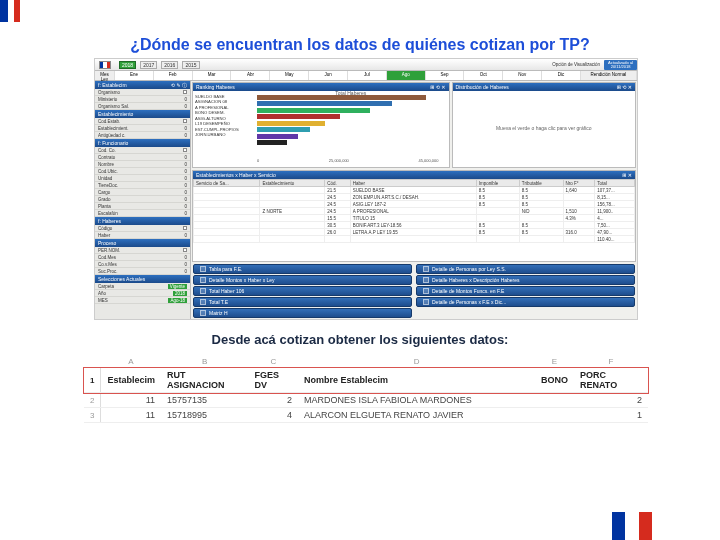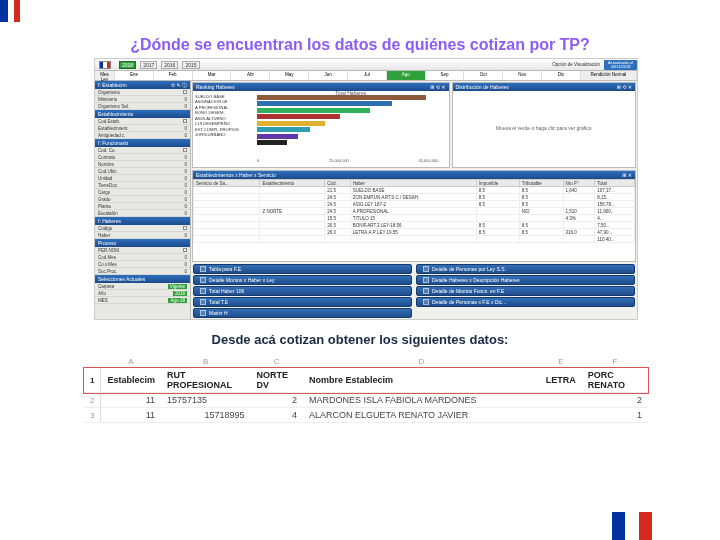--- a/index.html
+++ b/index.html
@@ -1,21 +1,21 @@
 <!DOCTYPE html>
 <html><head>
 <meta charset="utf-8">
 <style>
   * { box-sizing: border-box; margin: 0; padding: 0; }
   body { width: 720px; height: 540px; font-family: Arial, sans-serif; background: #fff; position: relative; overflow: hidden; }
   .stripe-tl { position: absolute; top: 0; left: 0; width: 22px; height: 22px; }
   .stripe-tl .b { width: 8px; height: 22px; display: inline-block; background: #0033a0; vertical-align: top;}
   .stripe-tl .w { width: 6px; height: 22px; display: inline-block; background: #fff; vertical-align: top;}
   .stripe-tl .r { width: 6px; height: 22px; display: inline-block; background: #d52b1e; vertical-align: top;}
-  .slide-title { position: absolute; top: 36px; left: 0; width: 100%; text-align: center; font-weight: bold; font-size: 16px; color: #8b5cf6; }
+  .slide-title { position: absolute; top: 36px; left: 0; width: 100%; text-align: center; font-weight: bold; font-size: 16px; color: #1d4ed8; }
   .app { position: absolute; top: 58px; left: 94px; width: 544px; height: 262px; background: #f0f0ed; border: 1px solid #ccc; font-size: 5px; }
   .app-bar { height: 12px; background: linear-gradient(#fff,#e7e7e7); border-bottom: 1px solid #bbb; display:flex; align-items:center; }
   .flag-sm { width:12px; height:8px; margin:0 4px; background: linear-gradient(to right,#0033a0 33%,#fff 33%,#fff 66%,#d52b1e 66%); border:0.5px solid #888;}
   .year-tabs { display:flex; gap:4px; margin-left:4px;}
   .year-tabs span { color:#333; font-size:5px; background:#eee; border:0.5px solid #aaa; padding:0 2px;}
   .year-tabs .sel { background:#2fa03a; color:#fff; border-color:#1e6b27;}
   .month-row { height:10px; background:#fff; border-bottom:1px solid #bbb; display:flex; font-size:4.5px; }
   .month-row div { flex:1; text-align:center; border-right:0.5px solid #ddd; line-height:5px; padding-top:0.5px;}
   .month-row .head { background:#eee; flex:0 0 20px;}
   .month-row .sel { background:#2fa03a; color:#fff; }
@@ -420,39 +420,39 @@
           <th class="colhdr">C</th>
           <th class="colhdr" style="width:42%">D</th>
           <th class="colhdr">E</th>
           <th class="colhdr">F</th>
         </tr>
     </thead>
     <tbody>
       <tr class="hdr-row">
         <td class="rownum">1</td>
         <td>Establecim</td>
-          <td>RUT PROFESIONAL</td>
-          <td>NORTE DV</td>
+          <td>RUT ASIGNACION</td>
+          <td>FGES DV</td>
           <td>Nombre Establecim</td>
-          <td>LETRA</td>
+          <td>BONO</td>
           <td>PORC RENATO</td>
       </tr>
       <tr>
         <td class="rownum">2</td>
         <td style="text-align:right">11</td>
           <td style="">15757135</td>
           <td style="text-align:right">2</td>
           <td>MARDONES ISLA FABIOLA MARDONES</td>
           <td></td>
           <td style="text-align:right">2</td>
       </tr>
       <tr>
         <td class="rownum">3</td>
         <td style="text-align:right">11</td>
-          <td style="text-align:right">15718995</td>
+          <td style="">15718995</td>
           <td style="text-align:right">4</td>
           <td>ALARCON ELGUETA RENATO JAVIER</td>
           <td></td>
           <td style="text-align:right">1</td>
       </tr>
     </tbody>
   </table>
 </div>
 
 <div class="foot-stripe">

